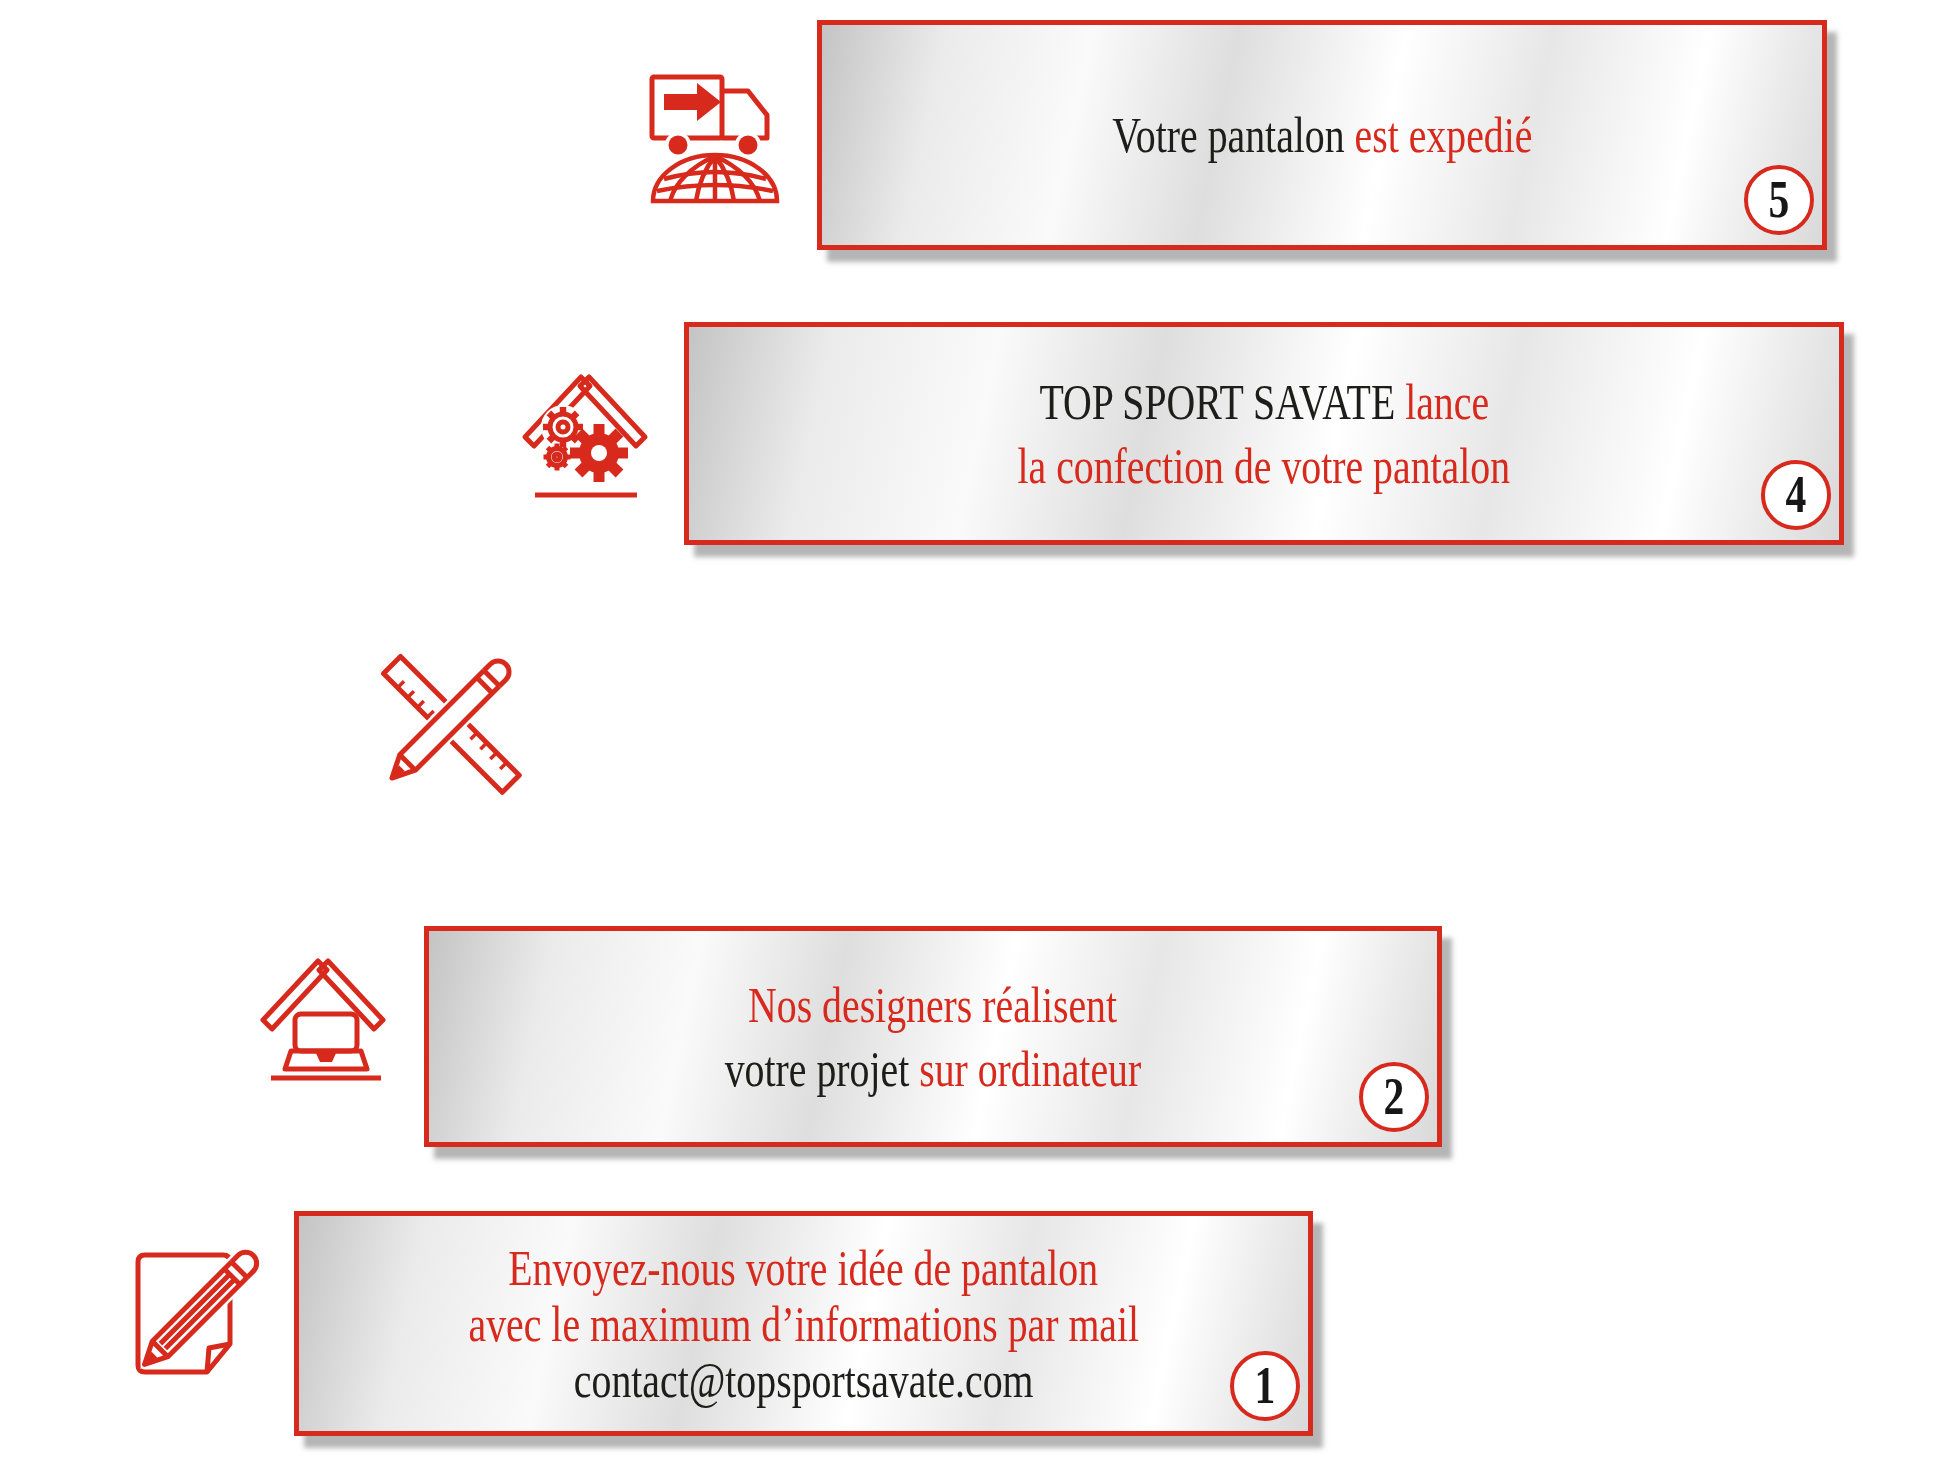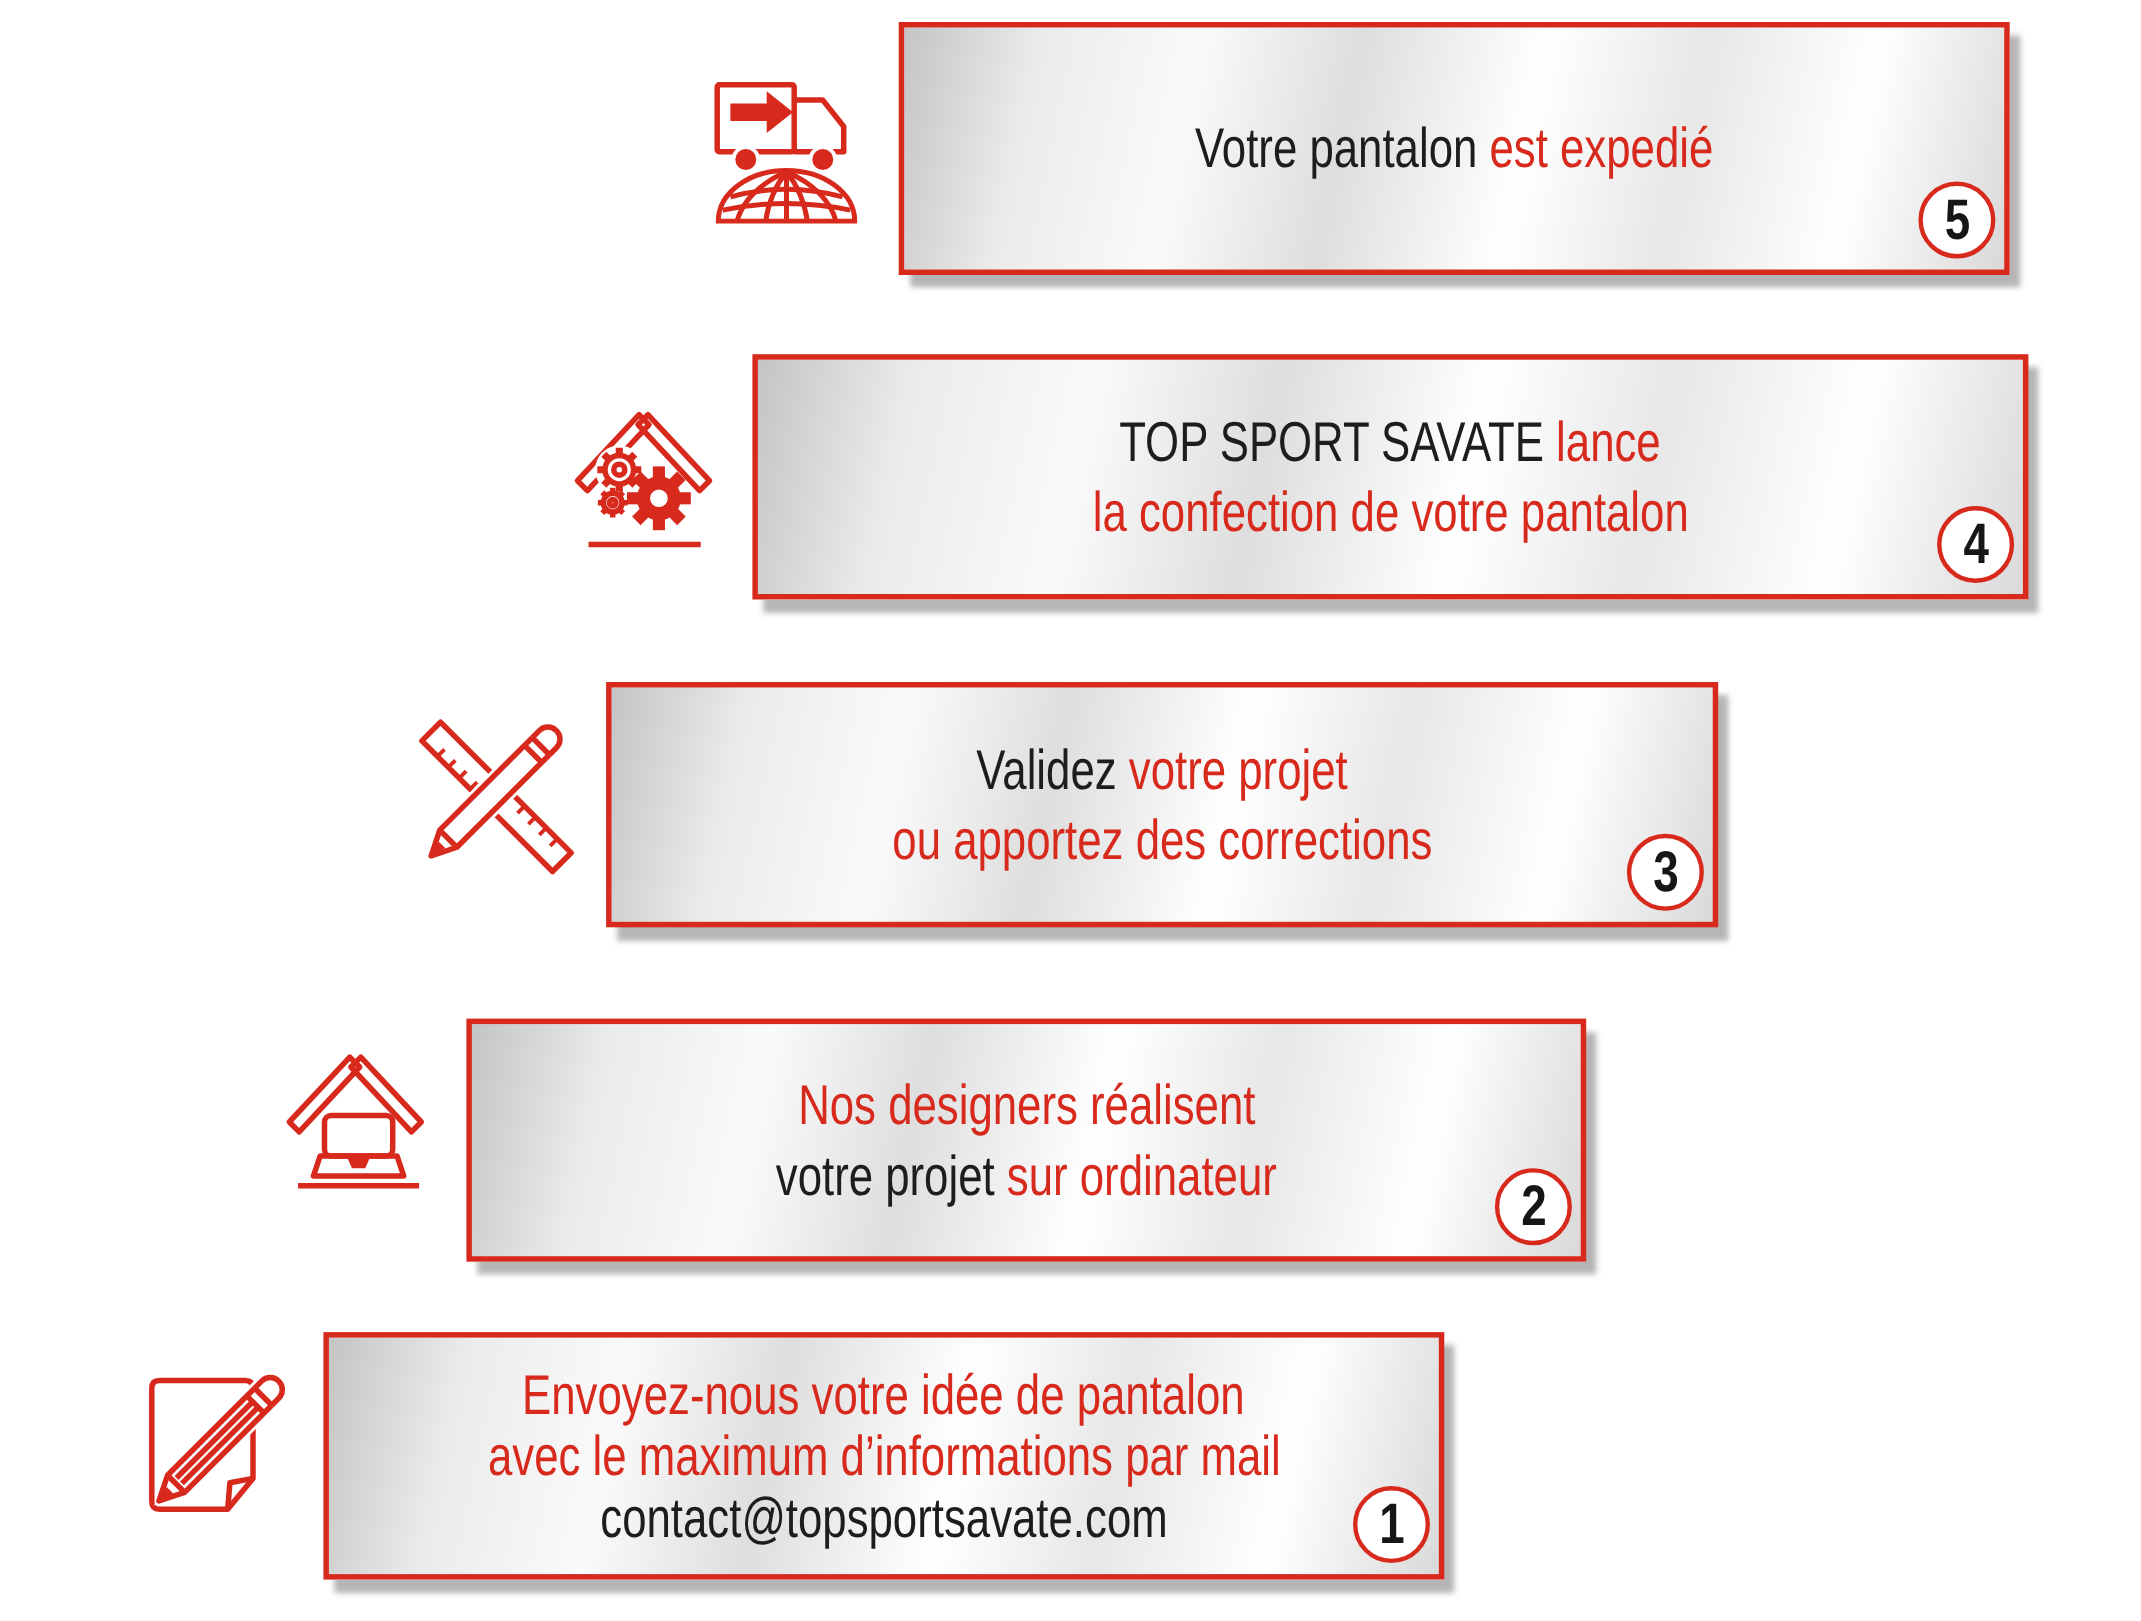--- a/index.html
+++ b/index.html
@@ -1,18 +1,18 @@
 <!DOCTYPE html>
 <html><head>
 <meta charset="utf-8">
 <style>
   html,body{margin:0;padding:0;background:#ffffff;}
   .stage{
     position:relative;width:1946px;height:1474px;background:#ffffff;
-    font-family:Liberation Sans, sans-serif;overflow:hidden;
+    font-family:Liberation Serif, serif;overflow:hidden;
   }
   
   .box{
     position:absolute;
     border:5px solid #d8291d;
     background:linear-gradient(102deg,#c4c4c4 0%,#ebebeb 12%,#fafafa 26%,#dedede 40%,#ffffff 56%,#e7e7e7 70%,#ffffff 85%,#d9d9d9 100%);
     box-shadow:10px 12px 5px rgba(120,120,120,0.55);
     display:flex;flex-direction:column;align-items:center;justify-content:center;
     box-sizing:border-box;
   }
@@ -158,31 +158,20 @@
       </g>
       <g transform="translate(133,27) rotate(45)">
         <path class="ic-white" d="M-16,1 H16 V135 L0,163 L-16,135 Z"></path>
         <path class="ic" d="M-11,16 V7 A11,11 0 0 1 11,7 V16"></path>
         <path class="ic" d="M-11,16 H11 M-11,26 H11"></path>
         <path class="ic" d="M-11,16 V135 L0,157 L11,135 V16 M-11,135 H11"></path>
         <path class="ic-fill" d="M-4,143 L0,157 L4,143 Z"></path>
       </g>
     </svg>
   </div>
-  <div class="box b3">
-    <div class="line">
-      <span class="seg" data-color="black">Validez </span><span class="seg" data-color="red">votre projet</span>
-    </div>
-    <div class="line">
-      <span class="seg" data-color="red">ou apportez des corrections</span>
-    </div>
-    <div class="badge">
-      <span>3</span>
-    </div>
-  </div>
 
   <div class="icon i2">
     <svg width="160" height="160" viewBox="0 0 160 160">
       <path class="ic" d="M8,70 L63,11 L72,20 L17,79 Z"></path>
       <path class="ic" d="M128,70 L73,11 L64,20 L119,79 Z"></path>
       <rect class="ic" stroke-width="6" x="40" y="64" width="62" height="37" rx="6"></rect>
       <path class="ic" d="M36,101 H106 L112,119 H30 Z"></path>
       <path class="ic-fill" d="M60,101 H82 L77,112 H65 Z"></path>
       <path class="ic" stroke-width="6" d="M16,128 H126"></path>
     </svg>

